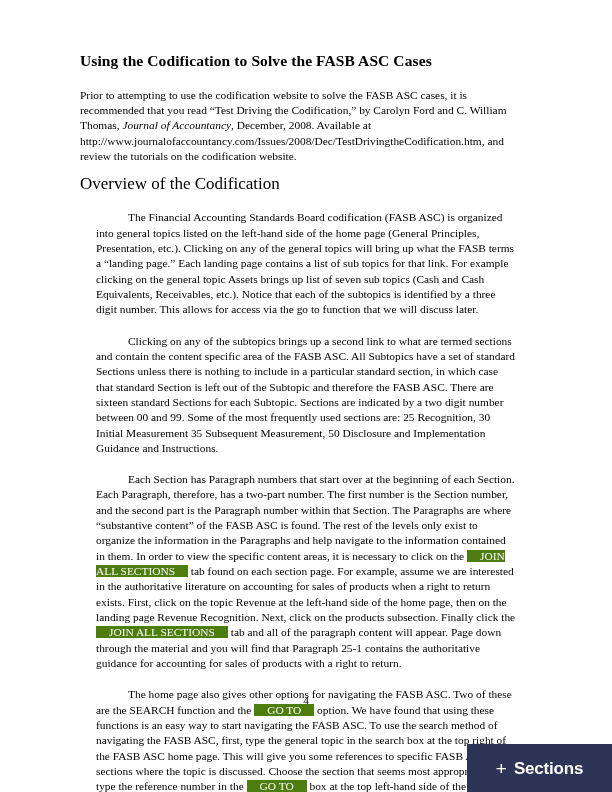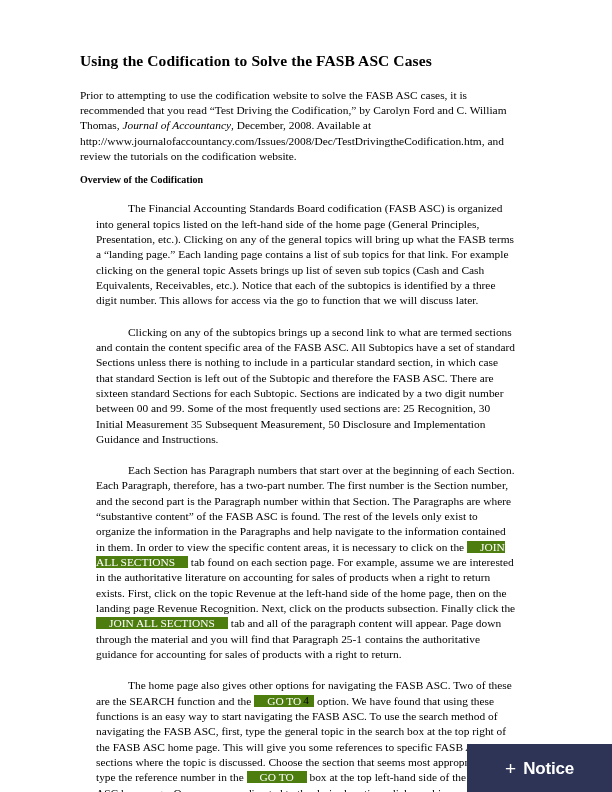--- a/index.html
+++ b/index.html
@@ -44,22 +44,22 @@
     text-align: left;
   }
   p.indent {
     text-indent: 32px;
     margin: 0;
   }
   p.tight {
     margin: 16px;
   }
   h2.section-head {
-    font-size: 10px;
-    font-weight: bold;
+    font-size: 17px;
+    font-weight: normal;
     margin: 0 0 9px 0;
   }
   em { font-style: italic; }
   .hl {
     background: #4d7c0f;
     color: #ffffff;
     padding: 0 13px;
   }
   .page-number {
     position: absolute;
@@ -116,15 +116,15 @@
     <p class="body-text indent tight"><span>Each Section has Paragraph numbers that start over at the beginning of each Section. Each Paragraph, therefore, has a two-part number. The first number is the Section number, and the second part is the Paragraph number within that Section. The Paragraphs are where “substantive content” of the FASB ASC is found. The rest of the levels only exist to organize the information in the Paragraphs and help navigate to the information contained in them. In order to view the specific content areas, it is necessary to click on the </span><span class="hl">JOIN ALL SECTIONS</span><span> tab found on each section page.  For example, assume we are interested in the authoritative literature on accounting for sales of products when a right to return exists.  First, click on the topic Revenue at the left-hand side of the home page, then on the landing page Revenue Recognition. Next, click on the products subsection. Finally click the </span><span class="hl">JOIN ALL SECTIONS</span><span> tab and all of the paragraph content will appear. Page down through the material and you will find that Paragraph 25-1 contains the authoritative guidance for accounting for sales of products with a right to return.</span></p>
 
     <p class="body-text indent tight"><span>The home page also gives other options for navigating the FASB ASC. Two of these are the SEARCH function and the </span><span class="hl">GO TO</span><span> option.  We have found that using these functions is an easy way to start navigating the FASB ASC. To use the search method of navigating the FASB ASC, first, type the general topic in the search box at the top right of the FASB ASC home page. This will give you some references to specific FASB ASC sections where the topic is discussed. Choose the section that seems most appropriate and type the reference number in the </span><span class="hl">GO TO</span><span> box at the top left-hand side of the FASB ASC homepage. Once you are redirected to the desired section, click combine sections and all of the information on the topic will be</span></p>
 
   </div>
 
   <div class="page-number">4</div>
 
   <div class="watermark">
     <span class="plus">+</span>
-    <span class="brand">Notice</span>
+    <span class="brand">Sections</span>
   </div>
 </div>
 
 </body></html>

